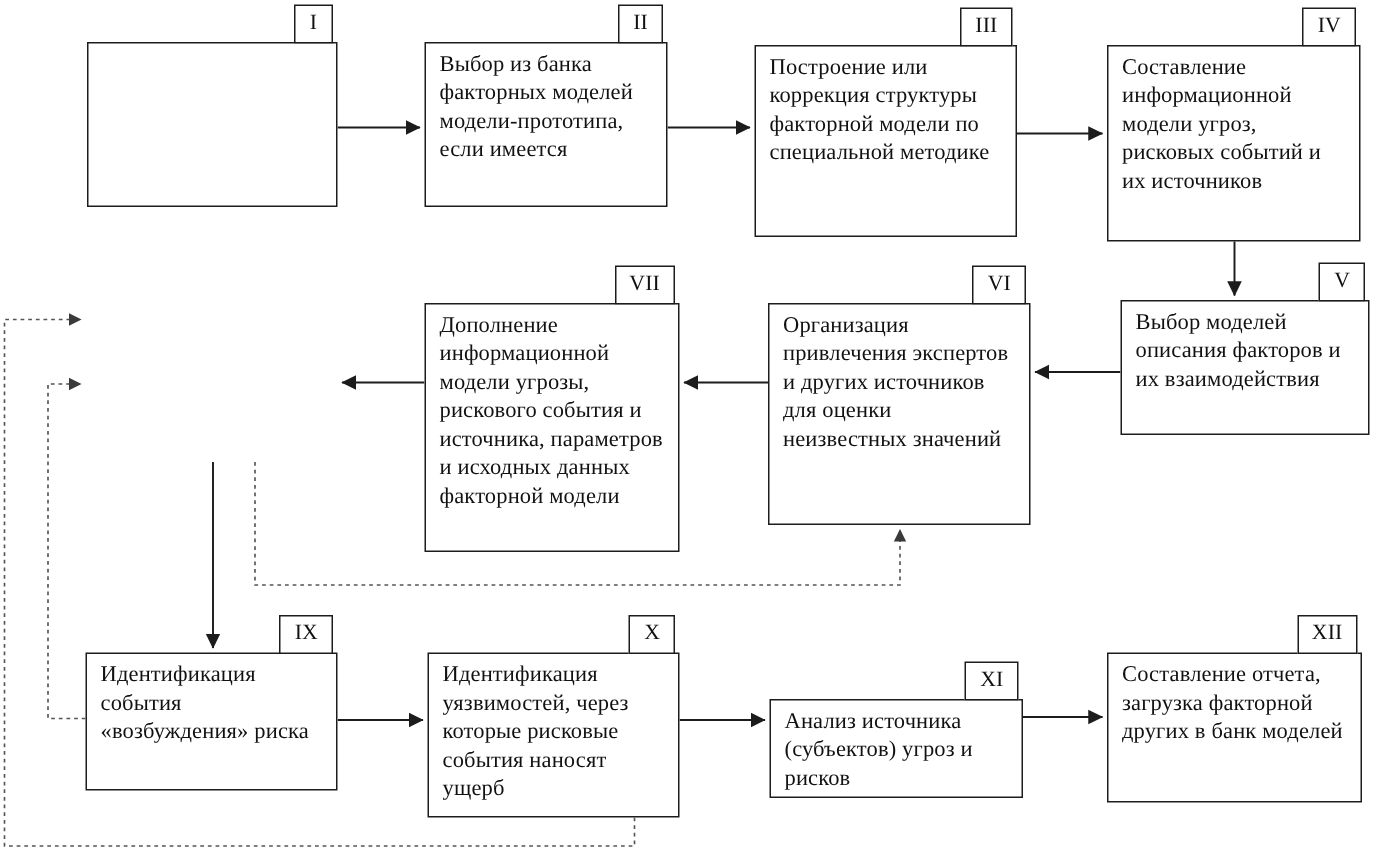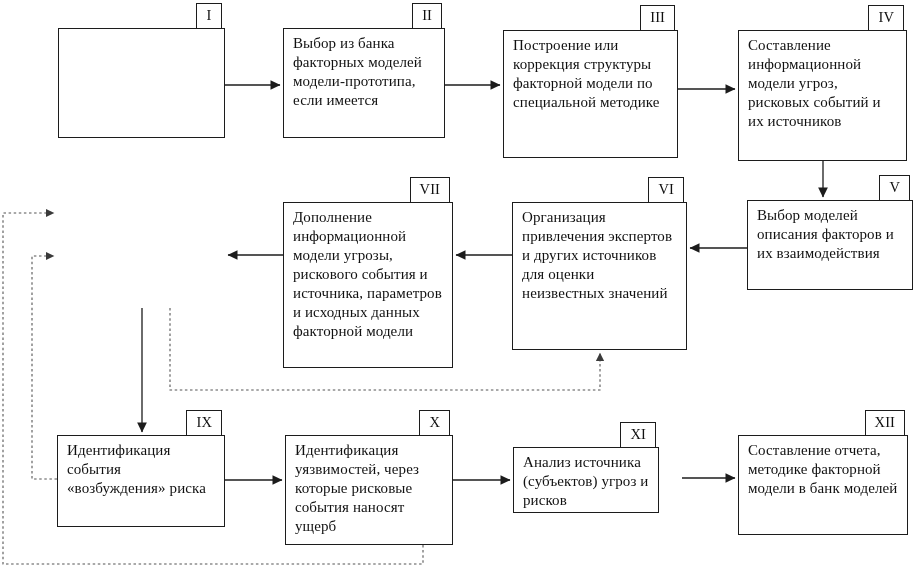--- a/index.html
+++ b/index.html
@@ -103,22 +103,22 @@
   </div>
 
   <div class="box" style="left:57px;top:435px;width:168px;height:92px">
     <div class="tab">IX</div>
     <div>Идентификация события «возбуждения» риска</div>
   </div>
   <div class="box" style="left:285px;top:435px;width:168px;height:110px">
     <div class="tab">X</div>
     <div>Идентификация уязвимостей, через которые рисковые события наносят ущерб</div>
   </div>
-  <div class="box" style="left:513px;top:447px;width:146px;height:66px">
+  <div class="box" style="left:513px;top:466px;width:169px;height:66px">
     <div class="tab">XI</div>
     <div>Анализ источника (субъектов) угроз и рисков</div>
   </div>
   <div class="box" style="left:738px;top:435px;width:170px;height:100px">
     <div class="tab">XII</div>
-    <div>Составление отчета, методике факторной модели в банк моделей</div>
+    <div>Составление отчета, загрузка факторной других в банк моделей</div>
   </div>
 
 </div>
 
 </body></html>

